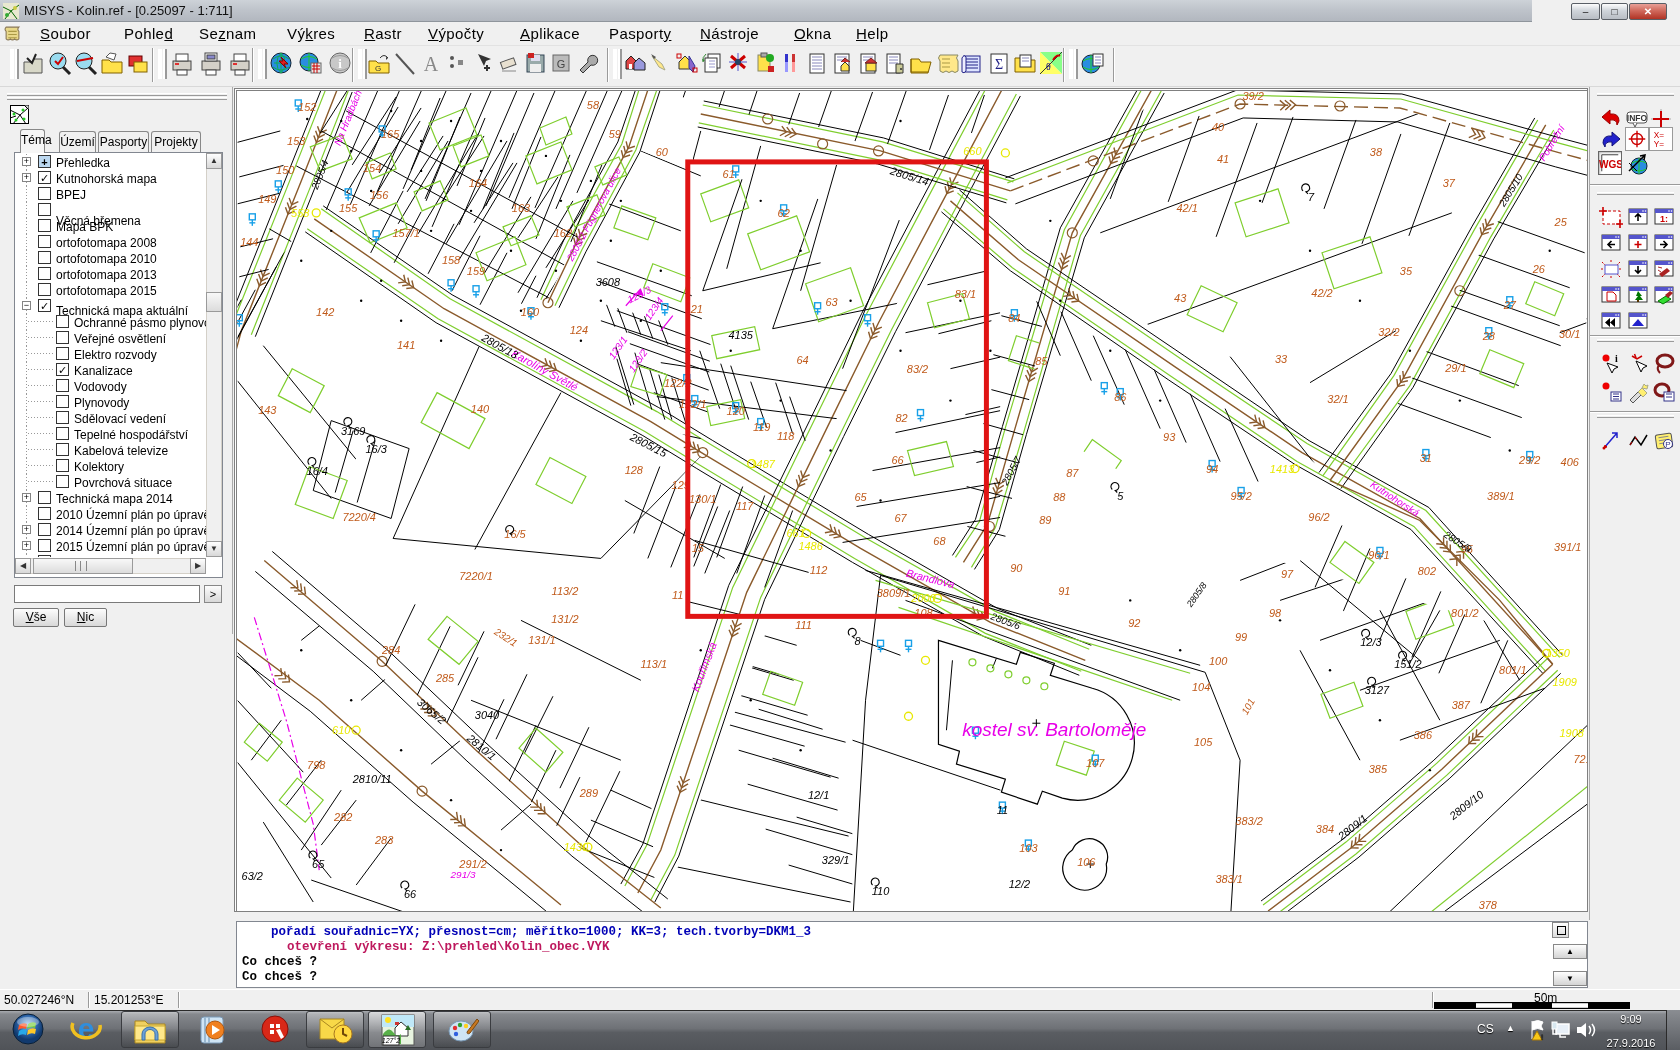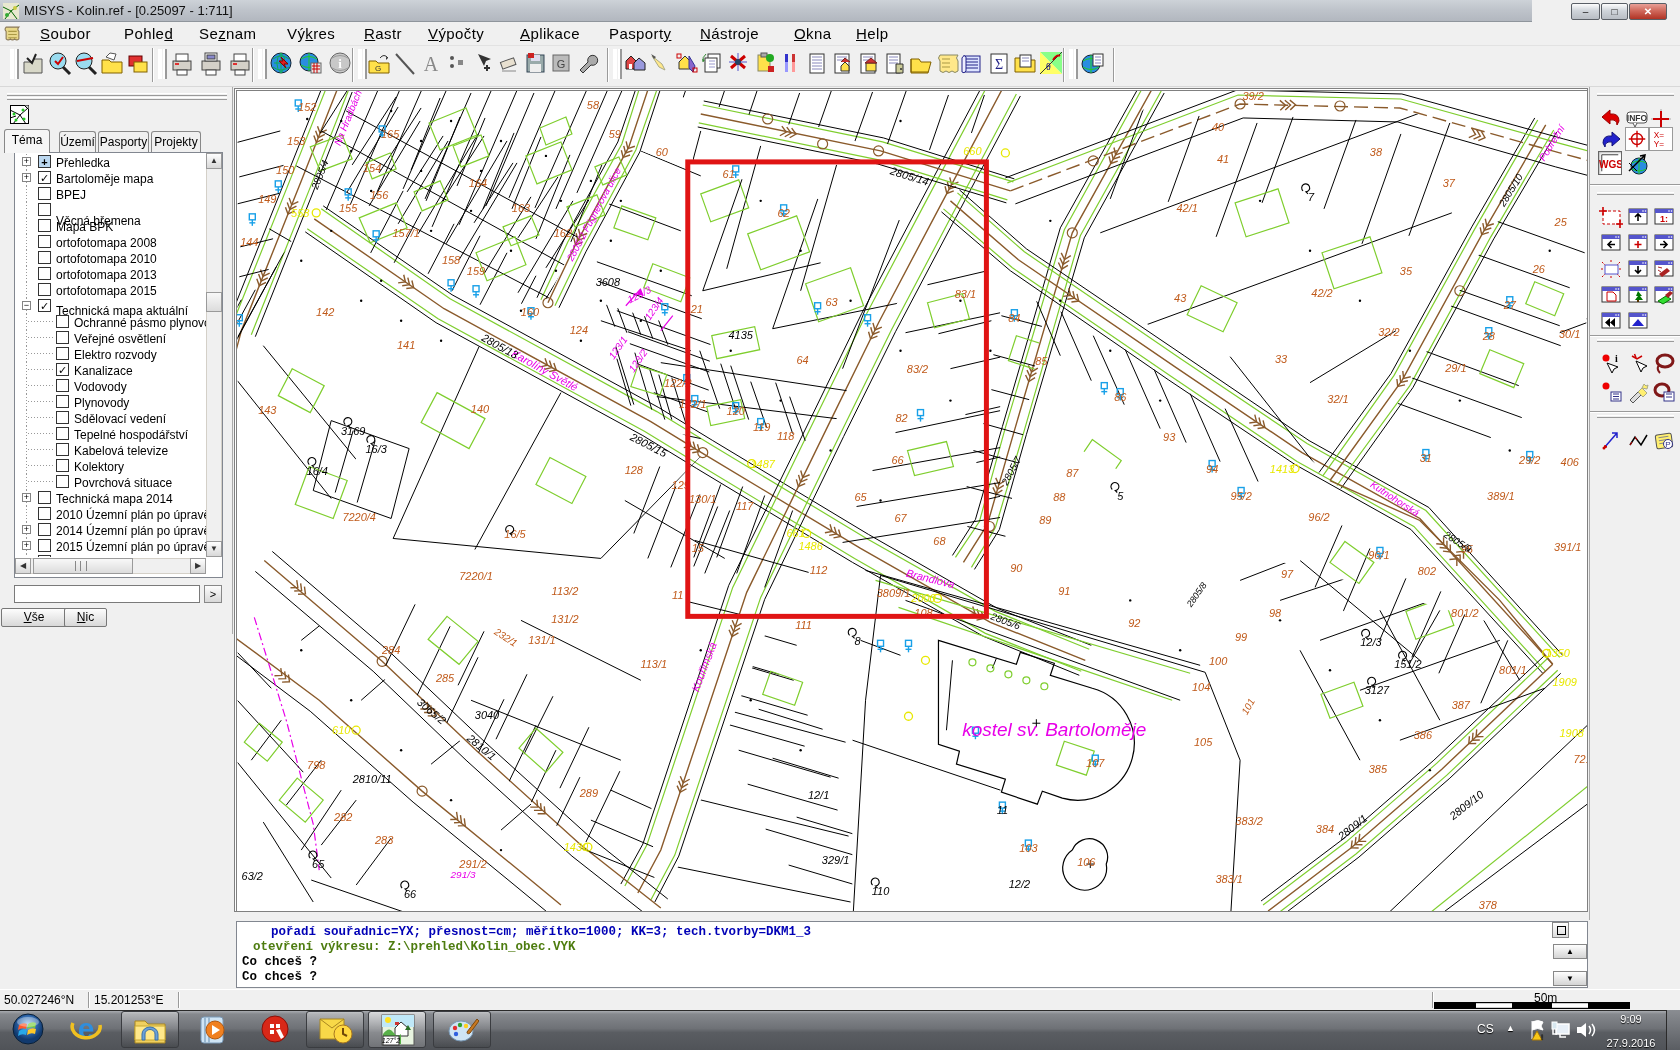--- a/index.html
+++ b/index.html
@@ -318,34 +318,34 @@
  <div class="hgrip" style="top:97px"></div>
  <svg style="position:absolute;left:10px;top:105px" width="19" height="19" viewBox="0 0 19 19">
       <rect x="0.5" y="0.5" width="18" height="18" fill="#fff" stroke="#000"></rect>
       <path d="M0 5 L10 10 18 3 M3 19 L10 10 M10 10 L16 19 M0 13 l6-2" stroke="#000" fill="none"></path>
       <path d="M14 0 l5 5 v-5z" fill="#ccc" stroke="#000"></path>
       <circle cx="4" cy="9" r="1.5" fill="#2c2"></circle>
       <circle cx="13" cy="5" r="1.5" fill="#2c2"></circle>
       <circle cx="6" cy="15" r="1.5" fill="#2c2"></circle>
       <circle cx="14" cy="14" r="1.5" fill="#2c2"></circle>
     </svg>
- <div class="tab active" style="left:4px;width:46px">Téma</div>
+ <div class="tab active" style="left:20px;width:25px">Téma</div>
  <div class="tab" style="left:59px;width:37px">Území</div>
  <div class="tab" style="left:98px;width:51px">Pasporty</div>
  <div class="tab" style="left:151px;width:50px">Projekty</div>
  <div id="treebox"></div>
  <div id="treeclip">
       <div class="dotv" style="left:11px;top:1px;height:16px"></div>
       <div class="expander" style="left:7px;top:4px">+</div>
       <div class="cb special" style="left:23px;top:2px">+</div>
       <div class="trow" style="left:41px;top:3px">Přehledka</div>
       <div class="dotv" style="left:11px;top:17px;height:16px"></div>
       <div class="expander" style="left:7px;top:20px">+</div>
       <div class="cb checked" style="left:23px;top:18px">✓</div>
-      <div class="trow" style="left:41px;top:19px">Bartoloměje mapa</div>
+      <div class="trow" style="left:41px;top:19px">Kutnohorská mapa</div>
       <div class="dotv" style="left:11px;top:33px;height:16px"></div>
       <div class="cb" style="left:23px;top:34px"></div>
       <div class="trow" style="left:41px;top:35px">BPEJ</div>
       <div class="dotv" style="left:11px;top:49px;height:16px"></div>
       <div class="cb" style="left:23px;top:50px"></div>
       <div class="trow" style="left:41px;top:61px">Věcná břemena</div>
       <div class="dotv" style="left:11px;top:65px;height:16px"></div>
       <div class="cb" style="left:23px;top:66px"></div>
       <div class="trow" style="left:41px;top:67px">Mapa BPK</div>
       <div class="dotv" style="left:11px;top:81px;height:16px"></div>
@@ -431,21 +431,21 @@
  <div class="sbtn" style="left:206px;top:153px;width:16px;height:16px;font-size:8px;line-height:14px">▲</div>
  <div class="sbtn" style="left:206px;top:541px;width:16px;height:16px;font-size:8px;line-height:14px">▼</div>
  <div class="sthumb" style="left:206px;top:292px;width:16px;height:20px"></div>
  <div class="sb" style="left:15px;top:558px;width:191px;height:16px"></div>
  <div class="sbtn" style="left:15px;top:558px;width:16px;height:16px;font-size:8px;line-height:14px">◀</div>
  <div class="sbtn" style="left:190px;top:558px;width:16px;height:16px;font-size:8px;line-height:14px">▶</div>
  <div class="sthumb" style="left:33px;top:558px;width:100px;height:16px"></div>
  <div style="position:absolute;left:75px;top:561px;width:12px;height:10px;border-left:1px solid #888;border-right:1px solid #888;background:linear-gradient(90deg,transparent 4px,#888 4px,#888 5px,transparent 5px)"></div>
  <div id="searchbox"></div>
  <div id="gobtn">&gt;</div>
- <div class="pbtn" style="left:1px;width:66px"><span style="text-decoration:underline">V</span>še</div>
+ <div class="pbtn" style="left:13px;width:46px"><span style="text-decoration:underline">V</span>še</div>
  <div class="pbtn" style="left:64px;width:43px"><span style="text-decoration:underline">N</span>ic</div>
 
 <div id="mapborder"></div>
 <svg id="map" viewBox="236 90 1351 821" width="1351" height="821" style="font-family:'Liberation Sans',sans-serif">
 <defs>
         <clipPath id="bc1">
           <polygon points="236,88 648,88 545,302 445,306 316,214 236,296"></polygon>
         </clipPath>
         <clipPath id="bc2">
           <polygon points="236,300 312,222 438,310 330,502 236,430"></polygon>
@@ -1680,21 +1680,21 @@
       <svg class="ric" style="left:62px;top:341px" width="24" height="24" viewBox="0 0 24 24">
         <rect x="4" y="6" width="16" height="14" rx="2" fill="#ffef70" stroke="#555" transform="rotate(-8 12 13)"></rect>
         <path d="M7 9 h10 M7 12 h10 M7 15 h6" stroke="#888" transform="rotate(-8 12 13)"></path>
         <circle cx="16" cy="16" r="4.5" fill="#fff" stroke="#338"></circle>
         <text x="16" y="19" font-size="8" fill="#338" text-anchor="middle" font-family="Liberation Sans">P</text>
       </svg>
     </div>
 
 <div id="console">
  <div class="cl" style="left:34px;top:3px;color:#0000b6">pořadí souřadnic=YX; přesnost=cm; měřítko=1000; KK=3; tech.tvorby=DKM1_3</div>
- <div class="cl" style="left:16px;top:18px;color:#4d7c0f">otevření výkresu: Z:\prehled\Kolin_obec.VYK</div>
+ <div class="cl" style="left:50px;top:18px;color:#be185d">otevření výkresu: Z:\prehled\Kolin_obec.VYK</div>
  <div class="cl" style="left:5px;top:33px;color:#000">Co chceš ?</div>
  <div class="cl" style="left:5px;top:48px;color:#000">Co chceš ?</div>
 </div>
 <div id="csq"></div>
 <div id="cup" style="top:944px">▲</div>
 <div id="cdn" style="top:971px">▼</div>
 
 <div id="status">
  <div class="scell" style="left:0px;width:88px">50.027246°N</div>
  <div class="sdiv" style="left:88px"></div>

